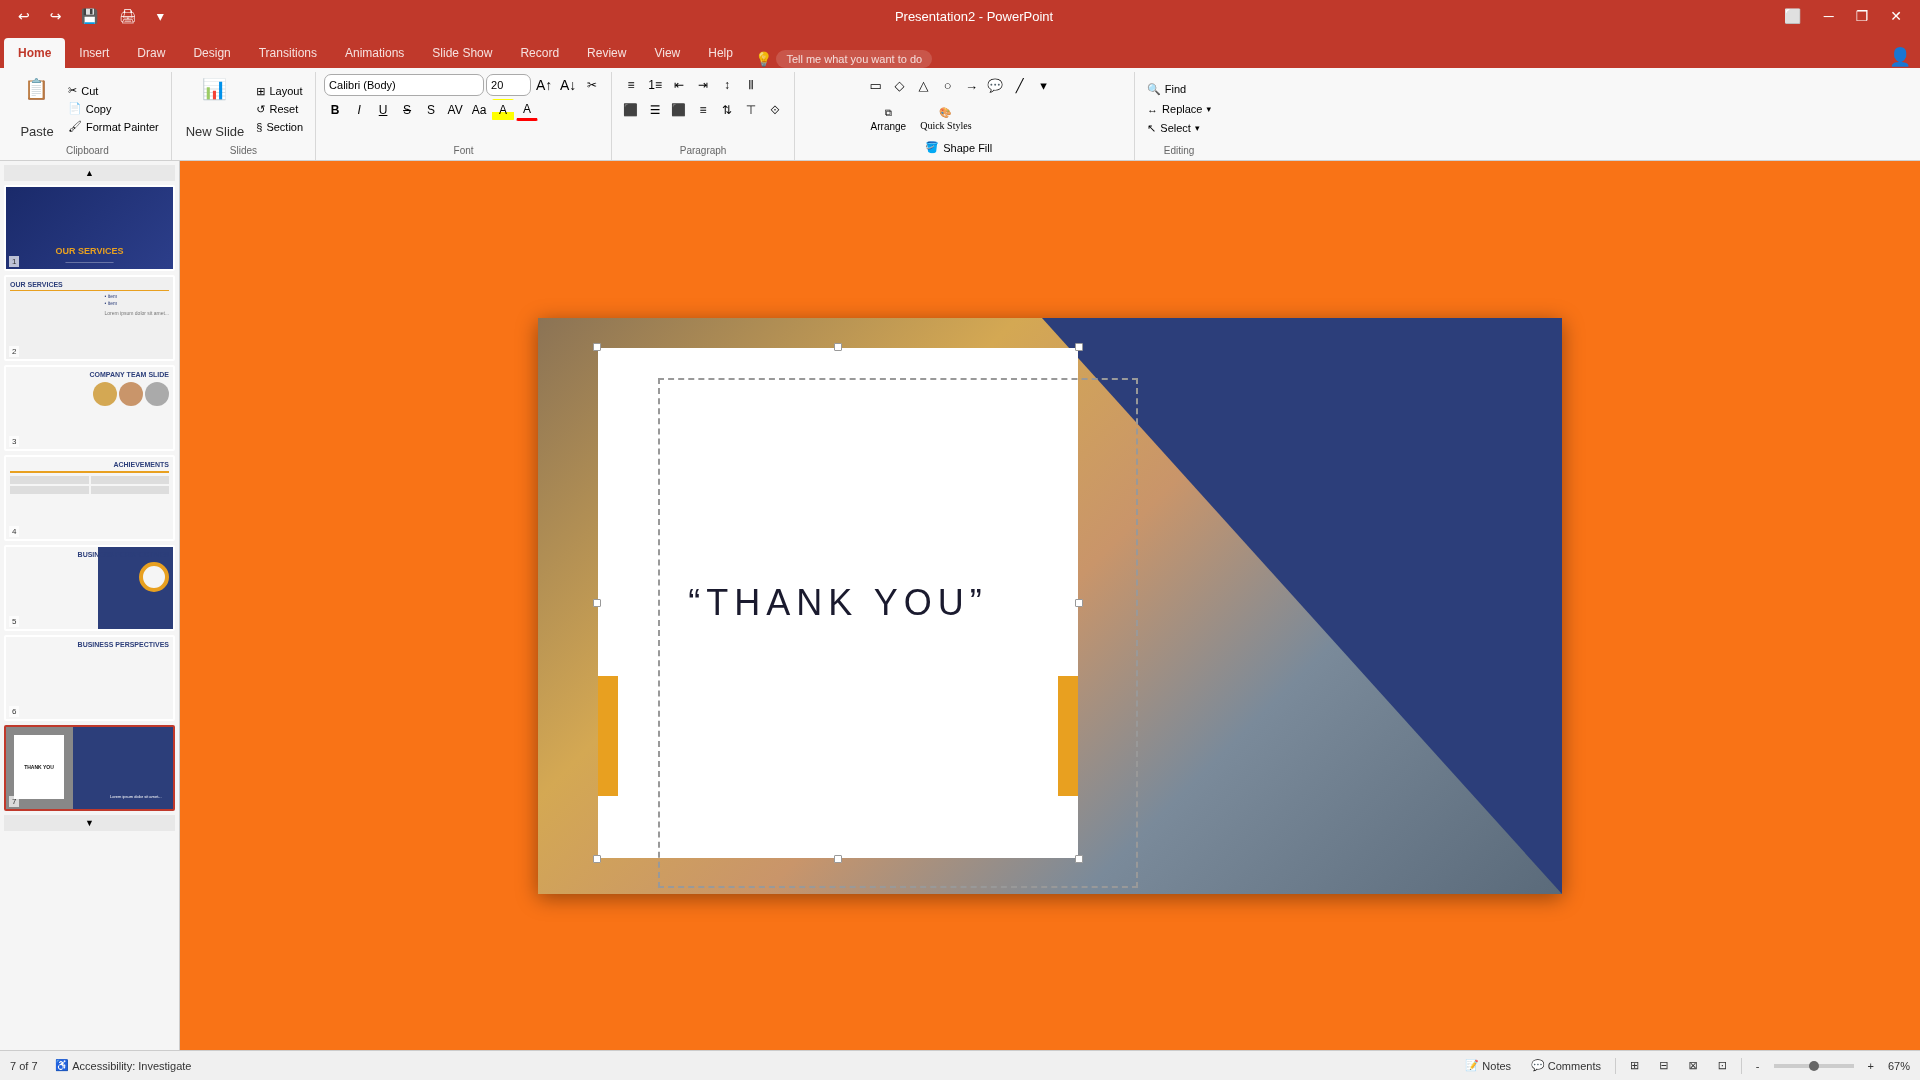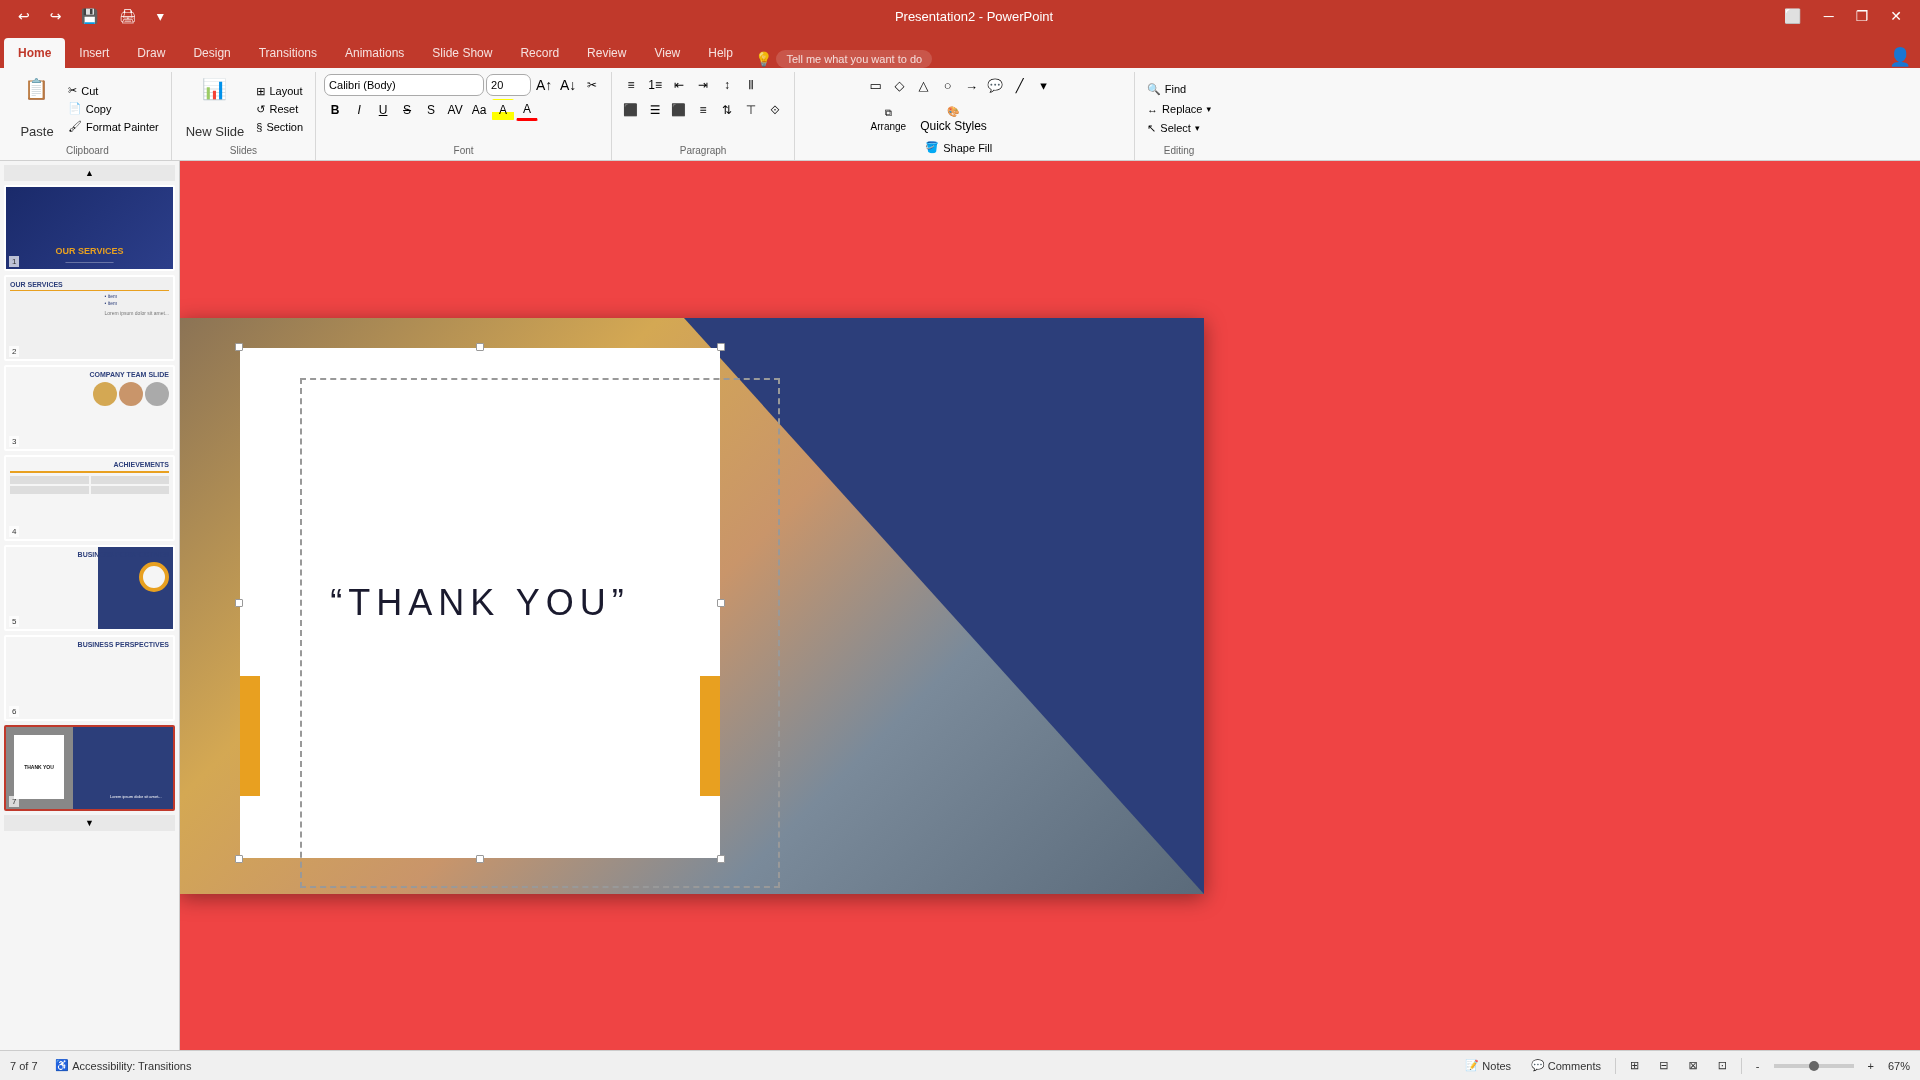--- a/index.html
+++ b/index.html
@@ -127,24 +127,24 @@
       justify-content: center;
       font-size: 9px;
       color: #555;
       overflow: hidden;
       position: relative;
     }
 
     
     #canvas-area {
       flex: 1;
-      background: #ef4444;
+      background: #f97316;
       display: flex;
       align-items: center;
-      justify-content: flex-start;
+      justify-content: center;
       overflow: hidden;
       position: relative;
     }
 
     
     #slide-canvas {
       width: 1024px;
       height: 576px;
       background: white;
       position: relative;
@@ -422,21 +422,21 @@
           <button class="shape-btn">╱</button>
           <button class="shape-btn">▾</button>
         </div>
         <div class="font-row">
           <button class="ribbon-btn" style="min-height:40px;">
             <span>⧉</span>
             <span style="font-size:10px;">Arrange</span>
           </button>
           <button class="ribbon-btn" style="min-height:40px;">
             <span>🎨</span>
-            <span style="font-size:12px;">Quick Styles</span>
+            <span style="font-size:10px;font-family:Liberation Serif, serif;">Quick Styles</span>
           </button>
         </div>
       </div>
       <div class="ribbon-group-content" style="flex-direction:column; gap:3px; margin-left:8px; align-items:flex-start; justify-content:center;">
         <button class="ribbon-small-btn">
           <span>🪣</span>
           <span>Shape Fill</span>
         </button>
         <button class="ribbon-small-btn">
           <span>⬡</span>
@@ -588,21 +588,21 @@
     </div>
   </div>
 
 </div>
 
 <div id="status-bar">
   <div class="status-left">
     <span>7 of 7</span>
     <button class="status-btn">
       <span>♿</span>
-      <span>Accessibility: Transitions</span>
+      <span>Accessibility: Investigate</span>
     </button>
   </div>
   <div class="status-right">
     <button class="status-btn">
       <span>📝</span>
       <span>Notes</span>
     </button>
     <button class="status-btn">
       <span>💬</span>
       <span>Comments</span>

